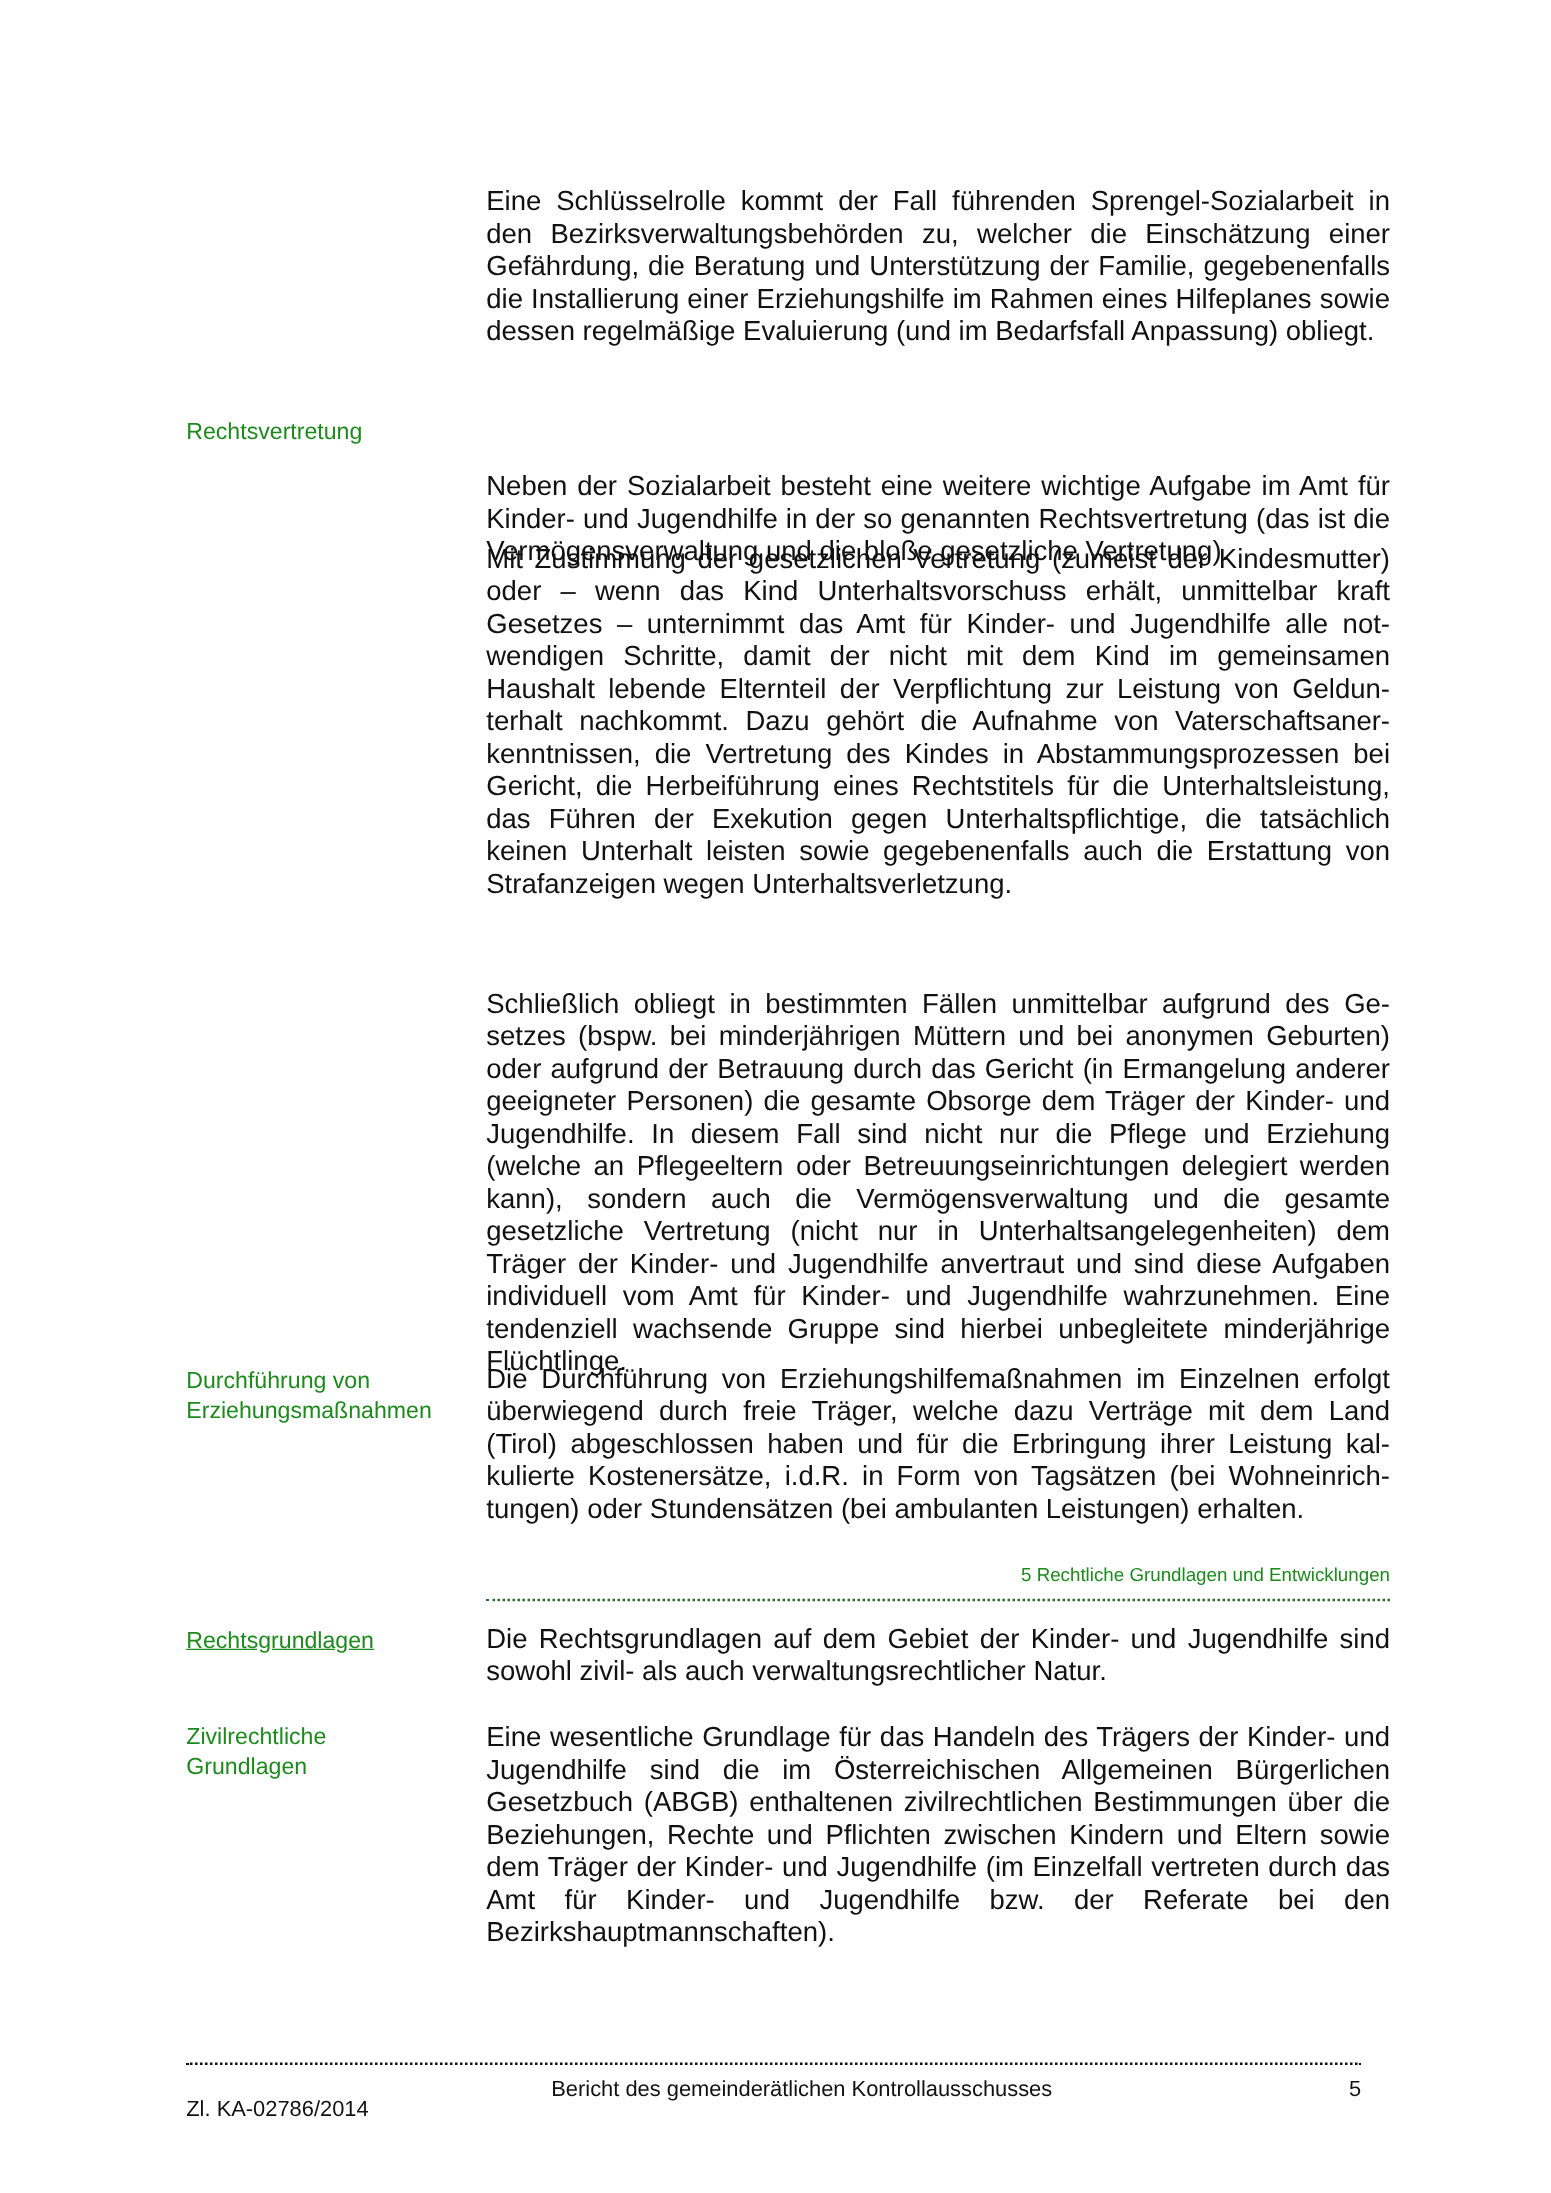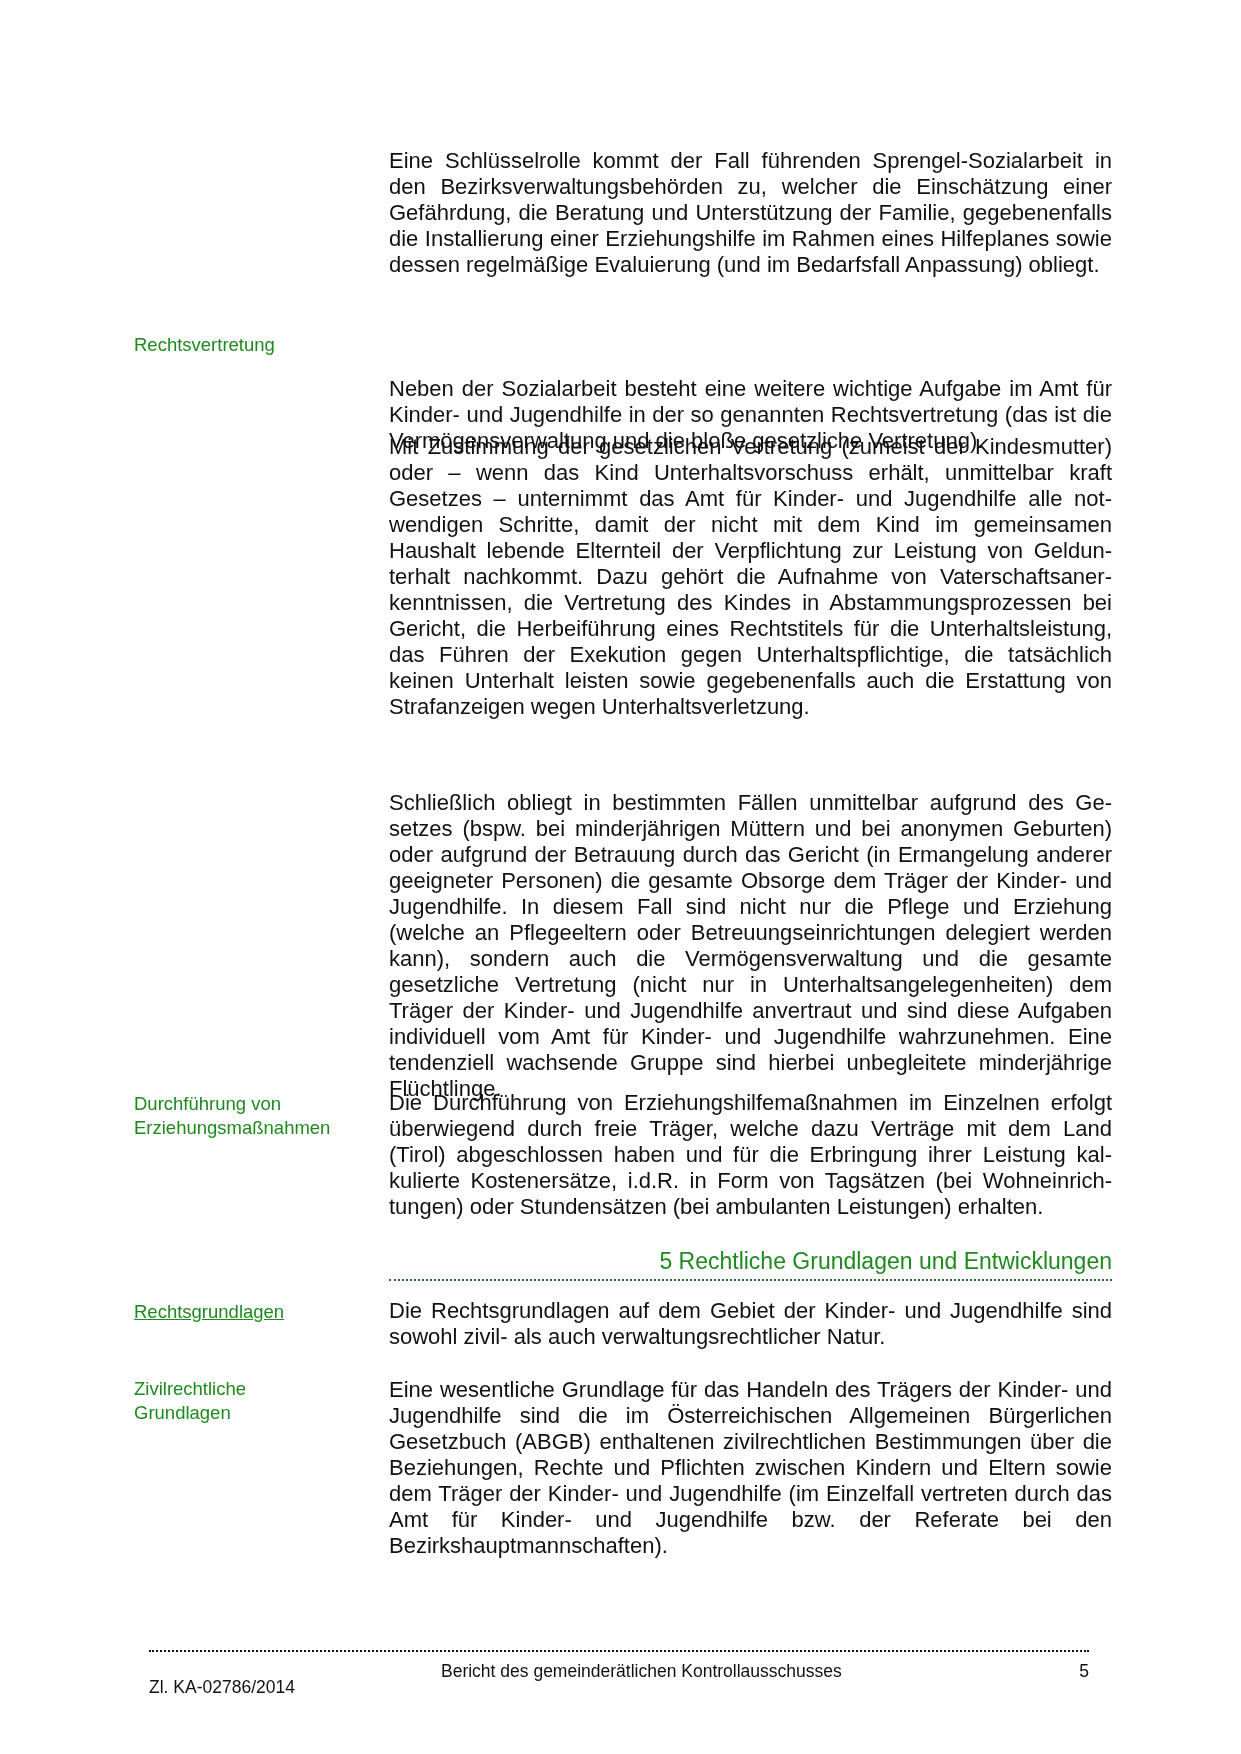--- a/index.html
+++ b/index.html
@@ -1,24 +1,24 @@
 <!DOCTYPE html>
 <html><head>
 <meta charset="utf-8">
 <style>
   html, body { margin: 0; padding: 0; background: #ffffff; }
   body { width: 1241px; height: 1754px; position: relative; overflow: hidden;
          font-family: "Liberation Sans", sans-serif; color: #111111; }
-  .side { position: absolute; left: 134px; width: 225px; color: #1e8a1e;
+  .side { position: absolute; left: 149px; width: 225px; color: #1e8a1e;
           font-size: 18.5px; line-height: 24px; }
   .body { position: absolute; left: 389px; width: 723px; font-size: 22px;
           line-height: 26px; text-align: justify; hyphens: manual; }
   .body p { margin: 0; }
   .heading { position: absolute; left: 389px; width: 723px; top: 1248px;
-             text-align: right; color: #1e8a1e; font-size: 23px; line-height: 26px; }
+             text-align: right; color: #1e8a1e; font-size: 15px; line-height: 26px; }
   .heading-rule { position: absolute; left: 389px; width: 723px; top: 1279px;
                   border-top: 2px dotted #2a6a2a; height: 0; }
   .footer-rule { position: absolute; left: 149px; width: 940px; top: 1650px;
                  border-top: 2px dotted #111; height: 0; }
   .footer { position: absolute; top: 1660px; left: 149px; width: 940px; font-size: 17.5px;
             line-height: 22px; color: #111; }
   .footer .left { position: absolute; left: 0; margin-top: 16px; }
   .footer .center { position: absolute; left: 292px; }
   .footer .right { position: absolute; right: 0; }
 </style>

